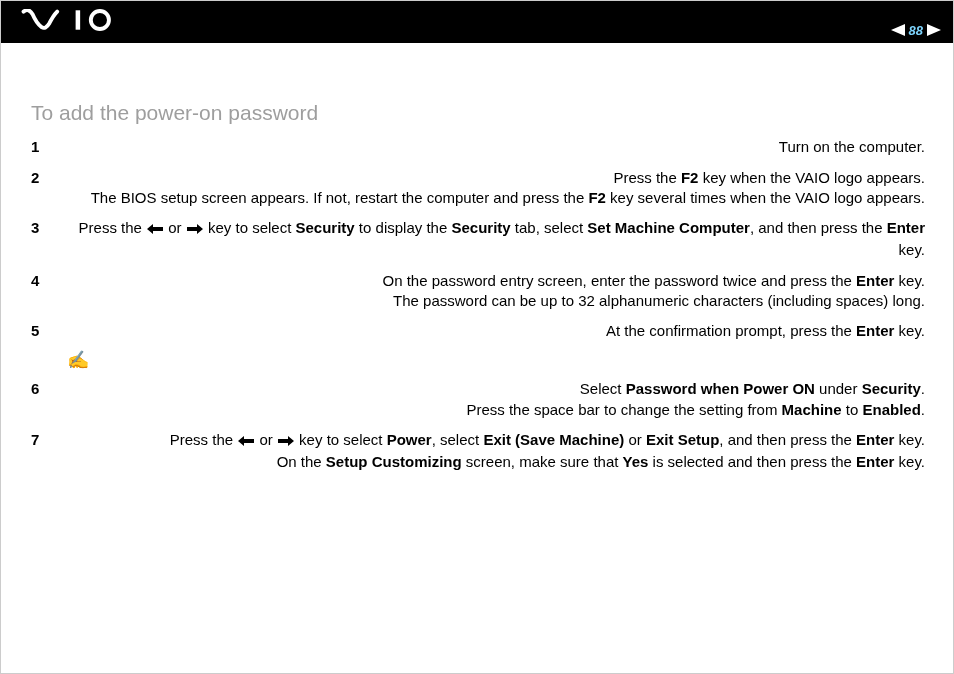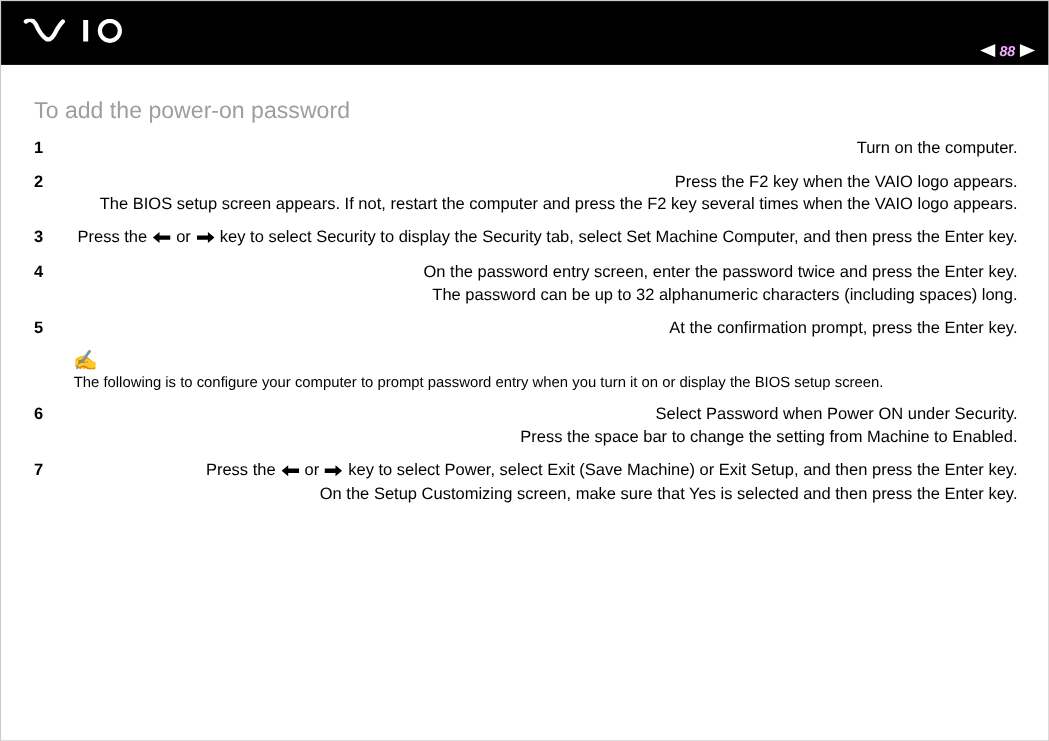--- a/index.html
+++ b/index.html
@@ -13,22 +13,22 @@
     overflow: hidden;
   }
   .page {
     border: 1px solid #ccc;
     box-sizing: border-box;
     width: 954px;
     height: 674px;
   }
   .topbar {
     background: #000;
-    color: #f0abfc;
-    height: 58px;
+    color: #7dd3fc;
+    height: 42px;
     display: flex;
     justify-content: space-between;
     align-items: flex-end;
     padding: 0 12px 4px 18px;
     box-sizing: border-box;
   }
   .logo {
     display: flex;
     align-items: center;
     height: 100%;
@@ -50,20 +50,21 @@
   }
   .nav-triangle { display:inline-block; }
   .section-label {
     font-weight: bold;
     font-size: 13px;
   }
   .content {
     padding: 28px 28px 0 30px;
     font-size: 15px;
     line-height: 1.35;
+    margin-top: 28px;
   }
   h2.heading {
     font-weight: normal;
     color: #9e9e9e;
     font-size: 21px;
     margin: 0 0 10px 0;
   }
   ol.steps {
     list-style: none;
     margin: 0;
@@ -82,21 +83,21 @@
   .note-block {
     margin: 6px 0 10px 36px;
     font-size: 13.5px;
   }
   .note-icon {
     font-size: 18px;
     line-height: 1;
     display: block;
     margin-bottom: 2px;
   }
-  b { font-weight: normal; }
+  b { font-weight: bold; }
   .inline-arrow {
     display: inline-block;
     vertical-align: -2px;
     margin: 0 1px;
   }
 </style>
 </head>
 <body>
 
 <div class="page">
@@ -150,21 +151,20 @@
           <div class="step-body">On the password entry screen, enter the password twice and press the <b>Enter</b> key.<br>The password can be up to 32 alphanumeric characters (including spaces) long.</div>
         </li>
         <li>
           <div class="step-num">5</div>
           <div class="step-body">At the confirmation prompt, press the <b>Enter</b> key.</div>
         </li>
       </ol>
 
     <div class="note-block">
       <span class="note-icon">✍</span>
-      <span>The following is to configure your computer to prompt password entry when you turn it on or display the BIOS setup screen.</span>
     </div>
 
     <ol class="steps" id="steps-b">
         <li>
           <div class="step-num">6</div>
           <div class="step-body">Select <b>Password when Power ON</b> under <b>Security</b>.<br>Press the space bar to change the setting from <b>Machine</b> to <b>Enabled</b>.</div>
         </li>
         <li>
           <div class="step-num">7</div>
           <div class="step-body">Press the <span class="inline-arrow"><svg width="16" height="12" viewBox="0 0 16 12">

